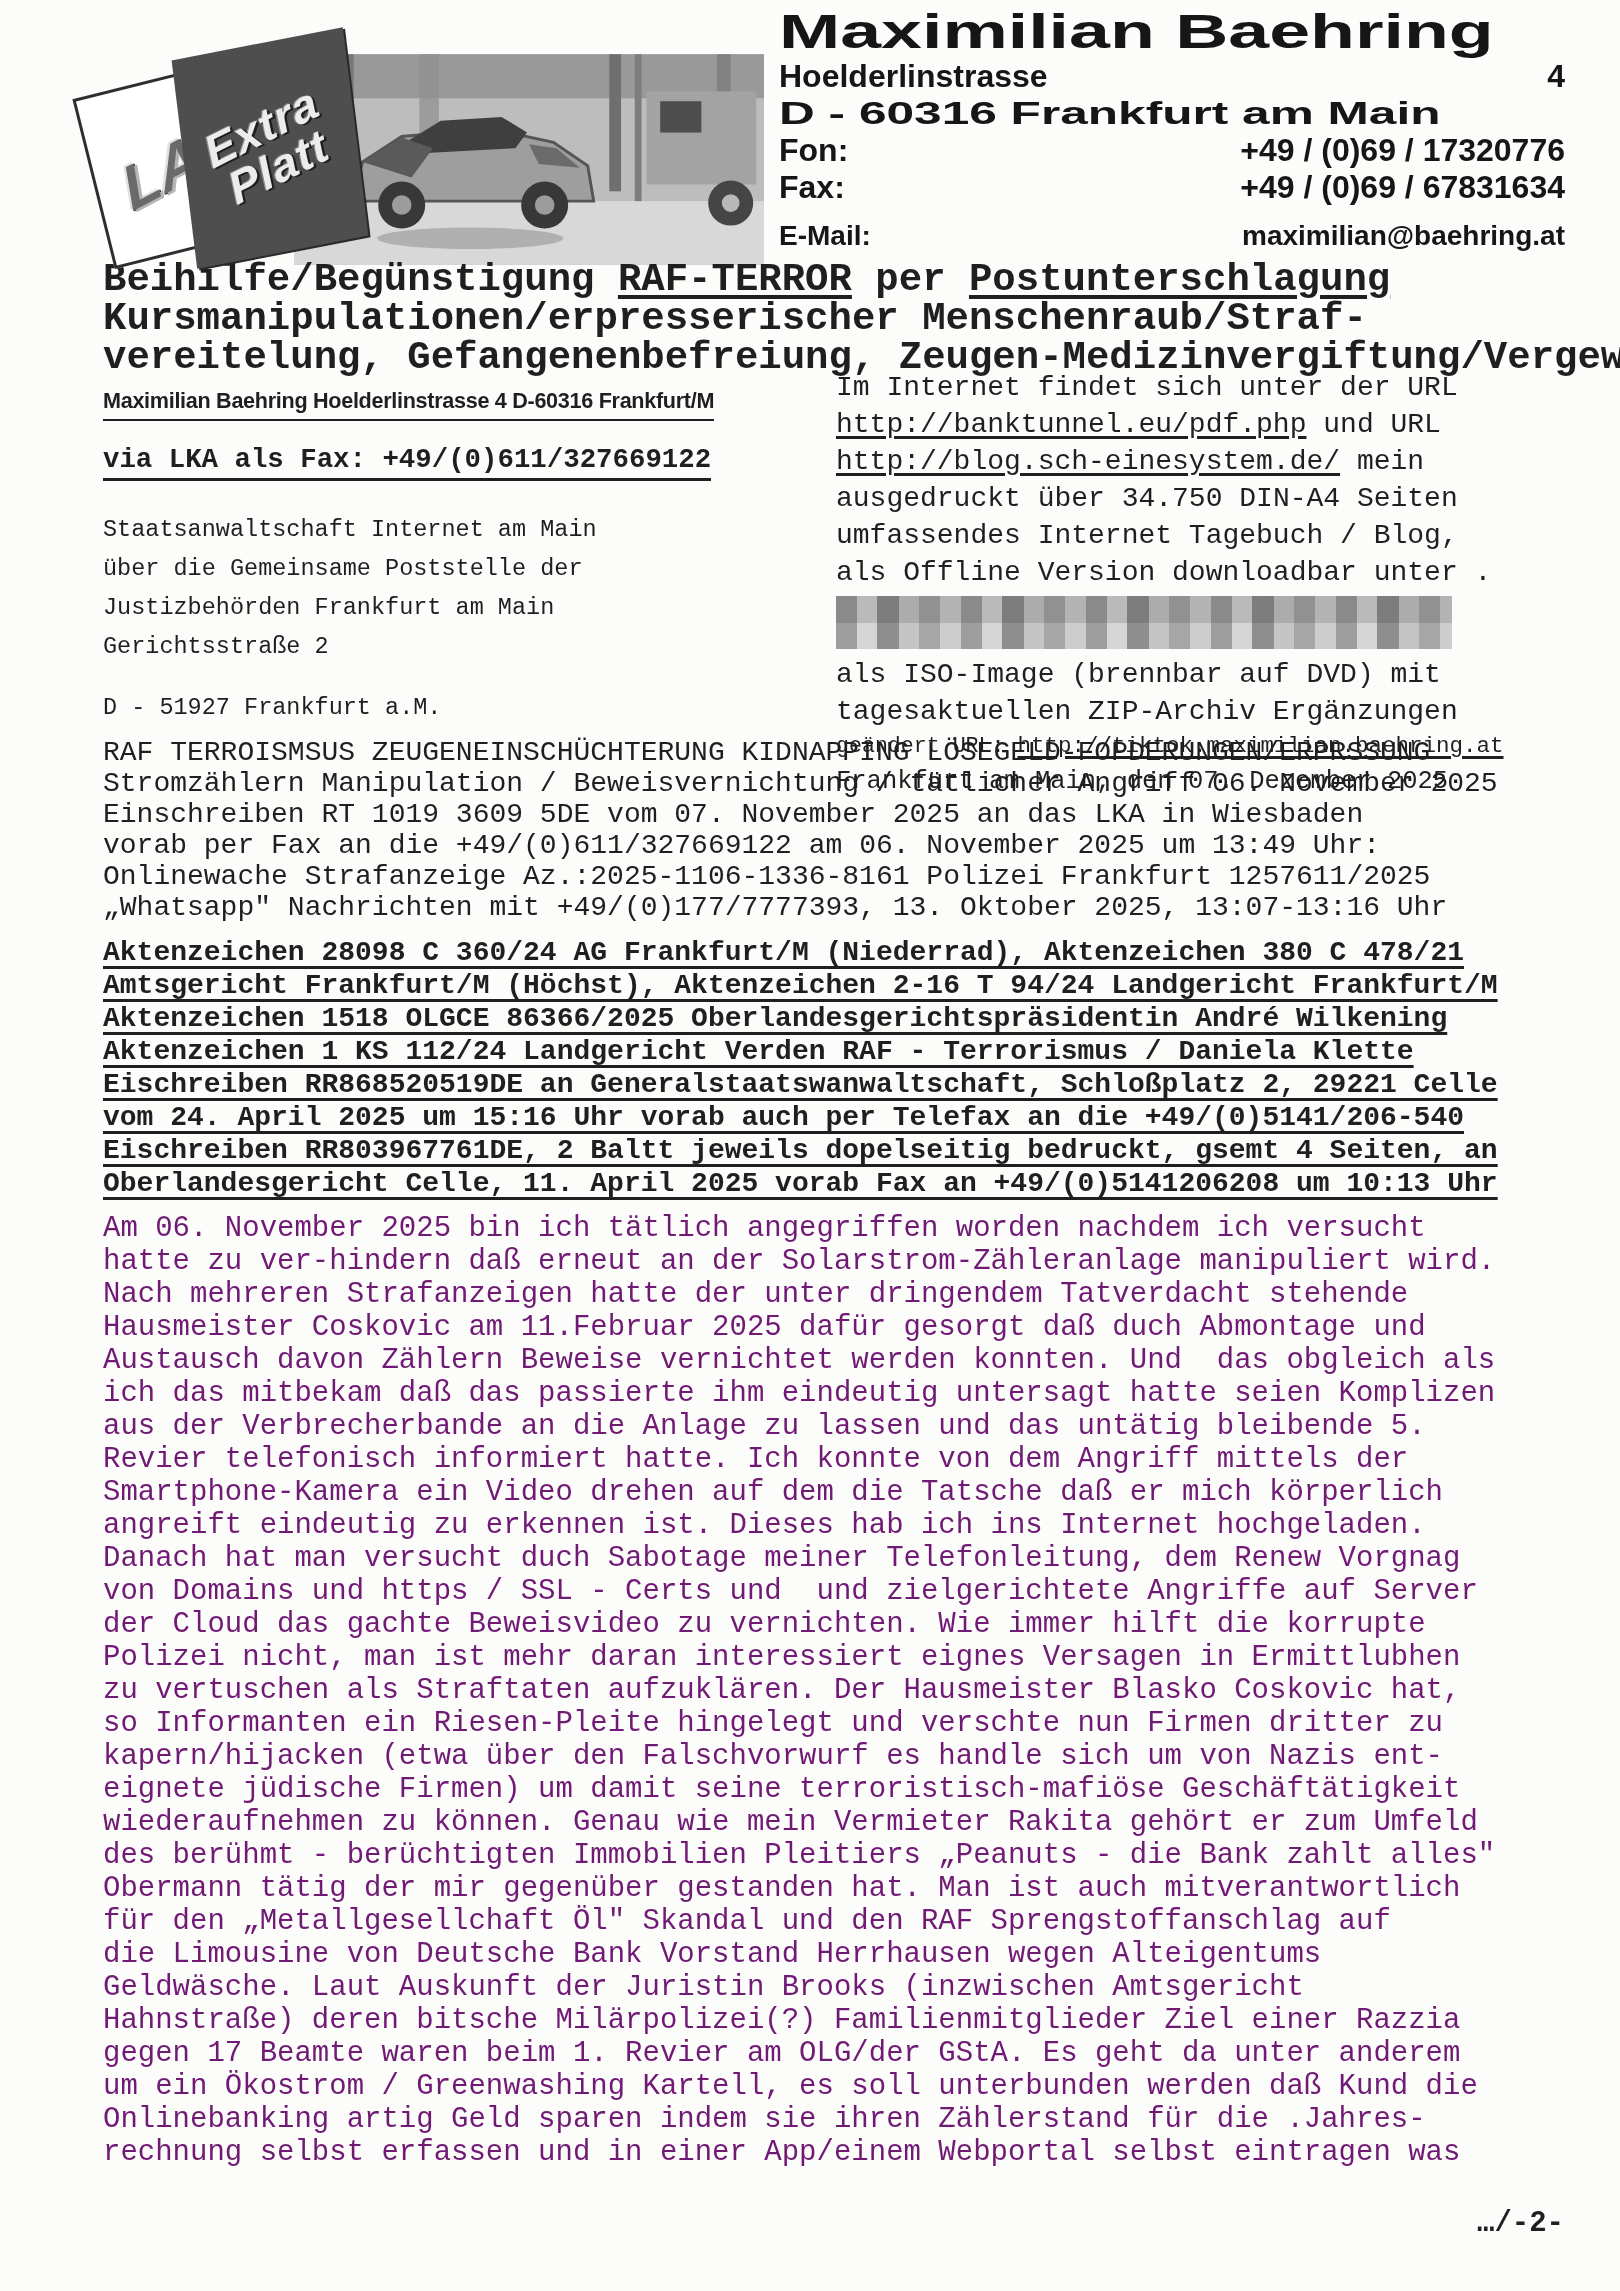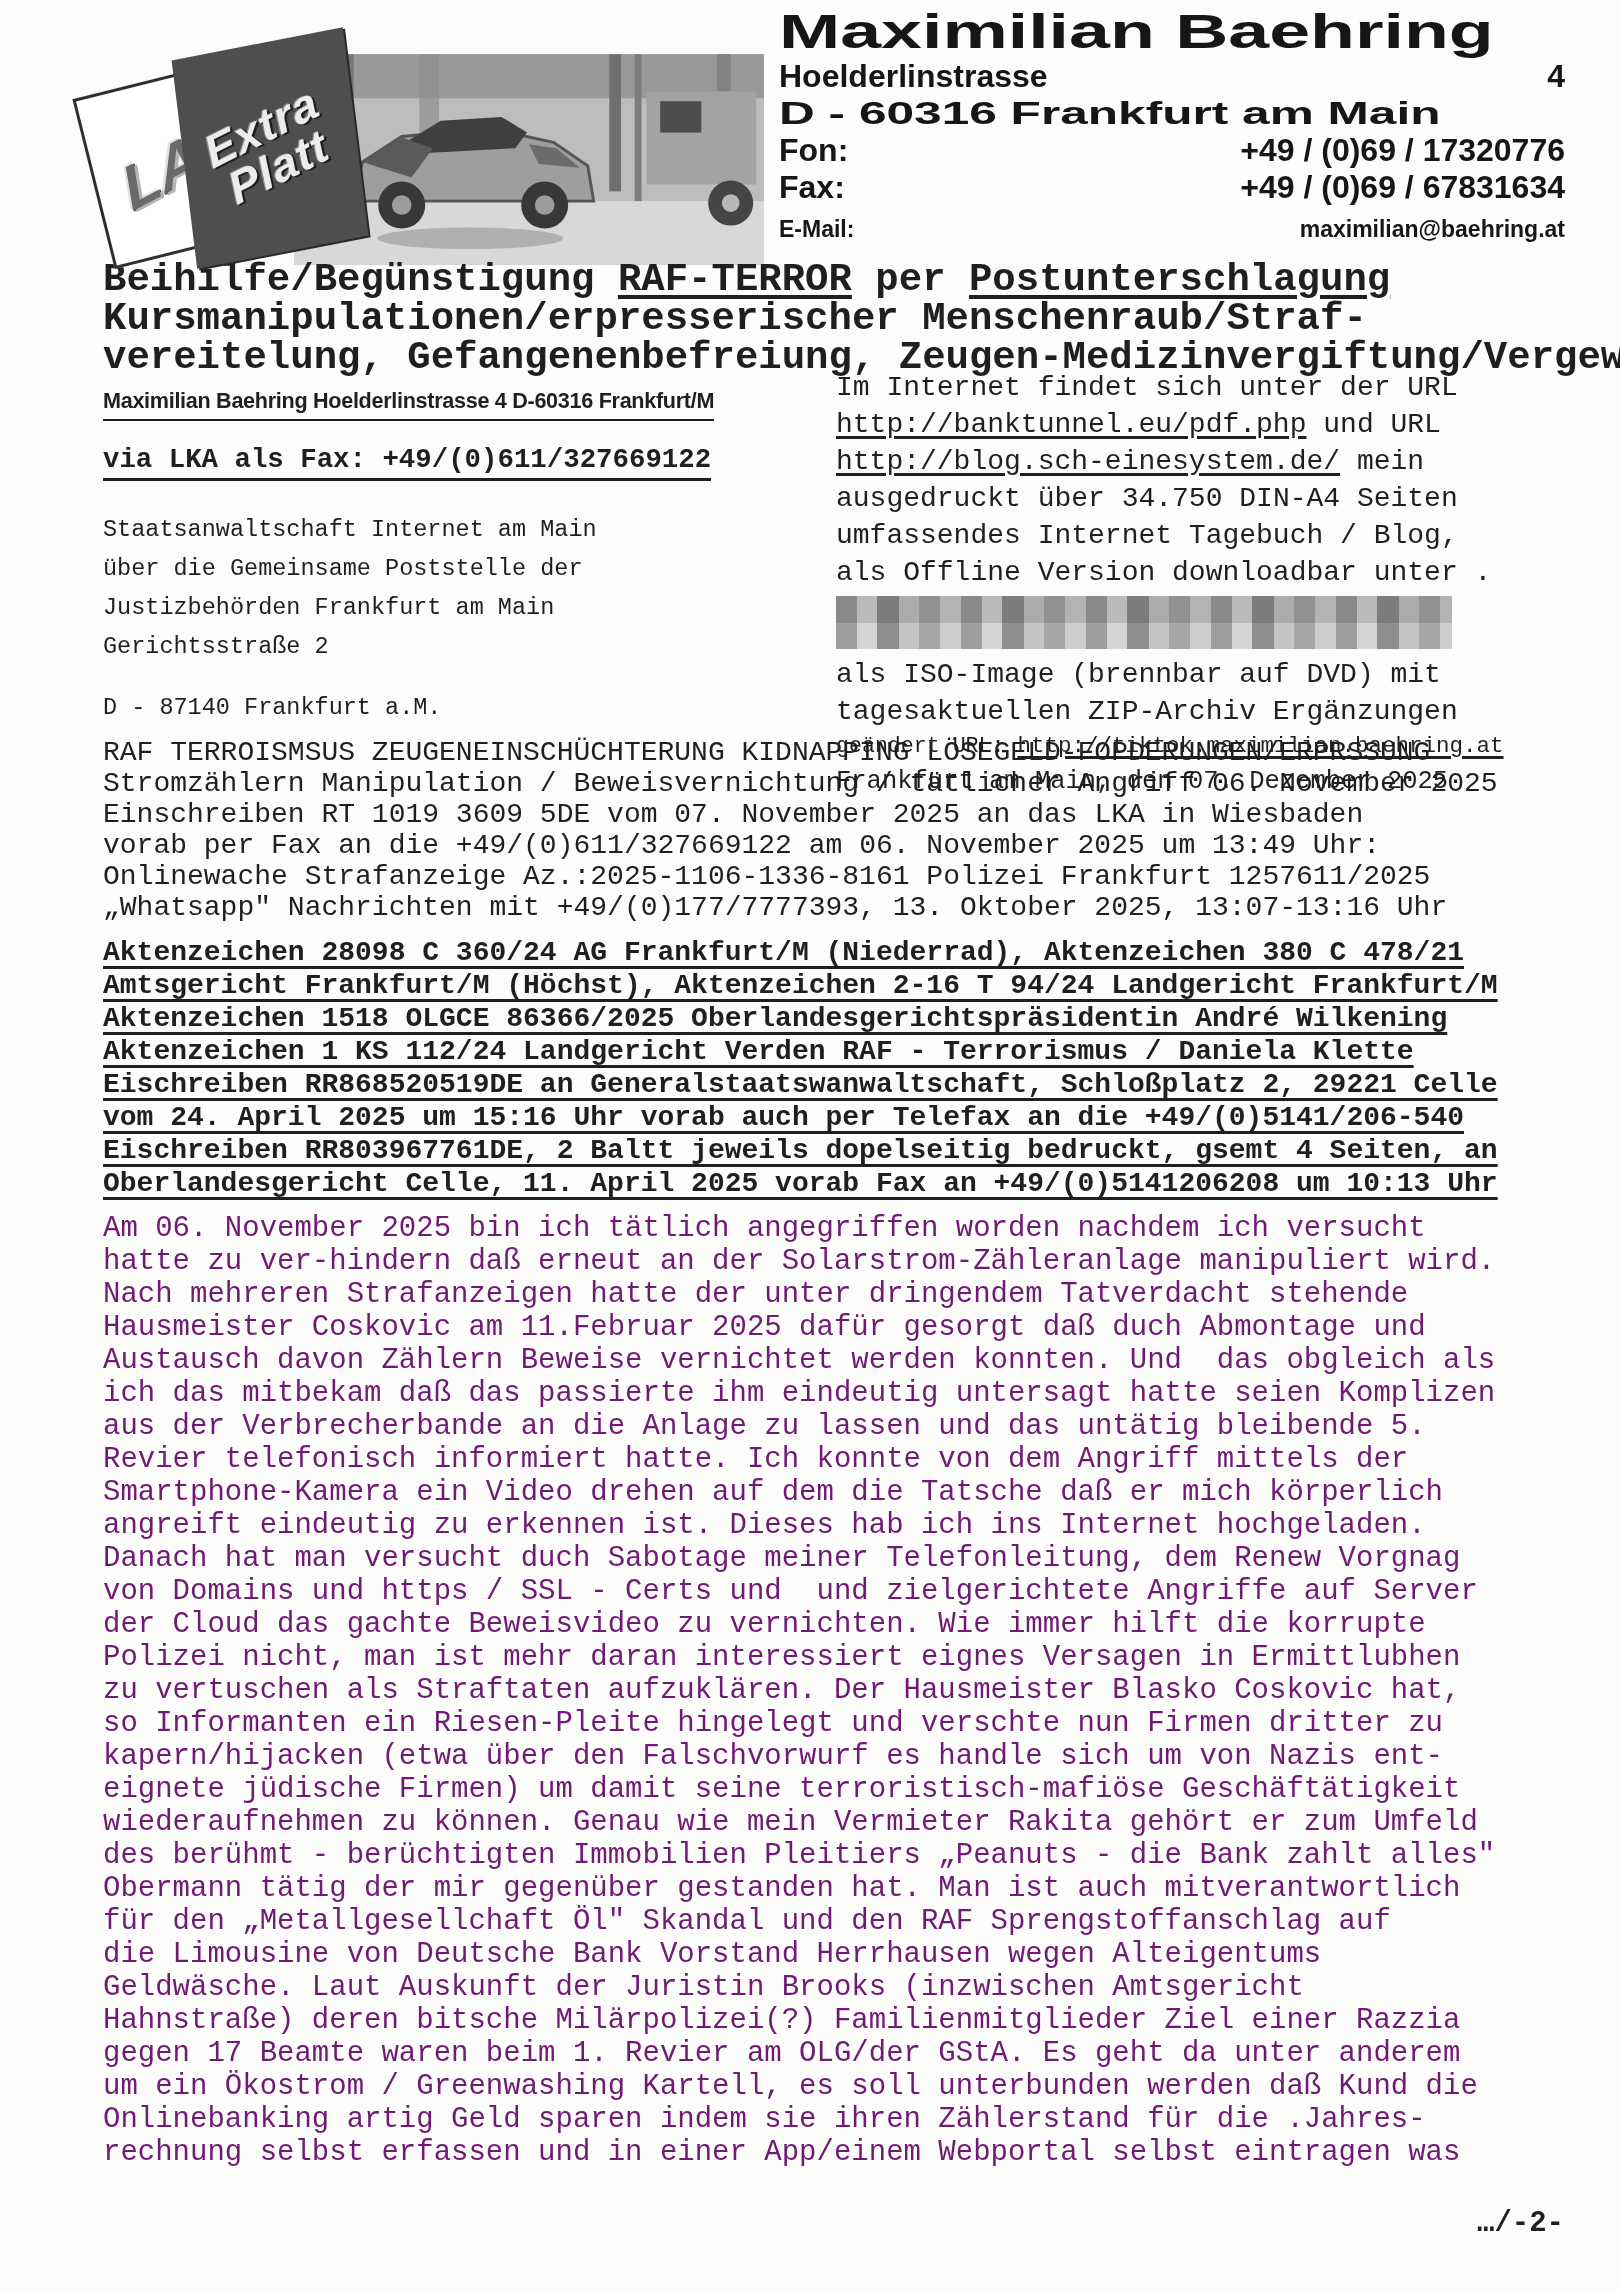--- a/index.html
+++ b/index.html
@@ -39,21 +39,21 @@
   .banner-line{
     display:block;font-family:"Liberation Sans",sans-serif;font-weight:bold;font-style:italic;
     font-size:46px;color:#ececec;letter-spacing:1px;
     text-shadow:2px 2px 0 #1f1f1f,-1px -1px 0 #8d8d8d;
   }
   
   .lh-right{position:absolute;left:779px;top:6px;width:786px;font-family:"Liberation Sans",sans-serif;font-weight:bold;color:#161616;}
   .lh-name{display:inline-block;font-size:49px;line-height:51px;letter-spacing:0px;transform:scaleX(1.5);transform-origin:left top;white-space:nowrap;}
   .lh-row{display:flex;justify-content:space-between;align-items:baseline;font-size:32px;line-height:35px;margin-top:2px;}
   .lh-city{display:inline-block;font-size:32px;line-height:35px;margin-top:2px;transform:scaleX(1.55);transform-origin:left top;white-space:nowrap;}
-  .lh-row.email{font-size:23px;line-height:30px;margin-top:9px;}
+  .lh-row.email{font-size:28px;line-height:30px;margin-top:16px;}
   
   .subject{position:absolute;left:103px;top:261px;width:1470px;font-weight:bold;font-size:39px;}
   .subject .tline{line-height:39px;white-space:pre;}
   
   .col-left{position:absolute;left:103px;top:388px;width:676px;}
   .sender-line{
     display:inline-block;font-family:"Liberation Sans",sans-serif;font-weight:bold;font-size:21.6px;
     letter-spacing:-0.3px;border-bottom:2.9px solid #1f1f1f;padding-bottom:4.9px;white-space:nowrap;
   }
   .via-fax{
@@ -166,21 +166,21 @@
     </div>
 
   <div class="col-left">
     <span class="sender-line">Maximilian Baehring Hoelderlinstrasse 4 D-60316 Frankfurt/M</span><br>
     <span class="via-fax">via LKA als Fax: +49/(0)611/327669122</span>
     <div class="recipient">
         <div class="tline"><span class="b">Staatsanwaltschaft Internet am Main</span></div>
         <div class="tline"><span>über die Gemeinsame Poststelle der</span></div>
         <div class="tline"><span>Justizbehörden Frankfurt am Main</span></div>
         <div class="tline"><span class="b">Gerichtsstraße 2</span></div>
-        <div class="tline gap-top"><span class="b">D - 87140 Frankfurt a.M.</span></div>
+        <div class="tline gap-top"><span class="b">D - 51927 Frankfurt a.M.</span></div>
       </div>
   </div>
 
   <div class="col-right">
       <div class="tline"><span>Im Internet findet sich unter der URL</span></div>
       <div class="tline"><span class="b u">http://banktunnel.eu/pdf.php</span><span> und URL</span></div>
       <div class="tline"><span class="b u">http://blog.sch-einesystem.de/</span><span> mein</span></div>
       <div class="tline"><span>ausgedruckt </span><span class="b">über 34.750 DIN-A4 Seiten</span></div>
       <div class="tline"><span>umfassendes Internet Tagebuch / Blog,</span></div>
       <div class="tline"><span>als Offline Version downloadbar unter .</span></div>

